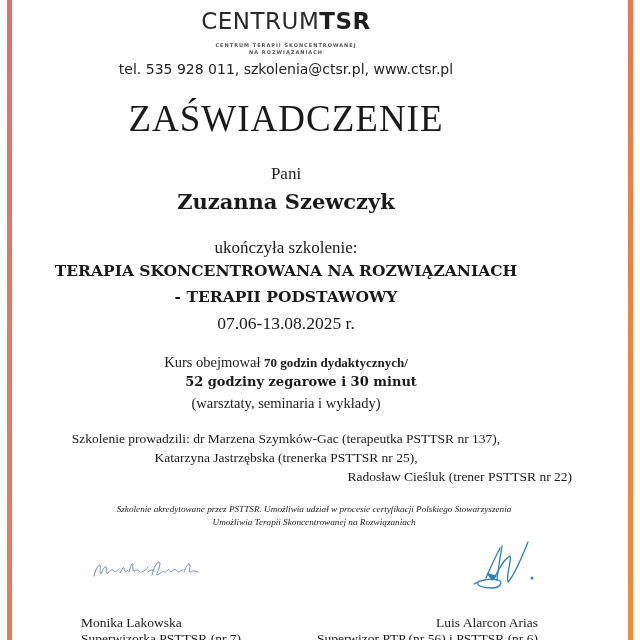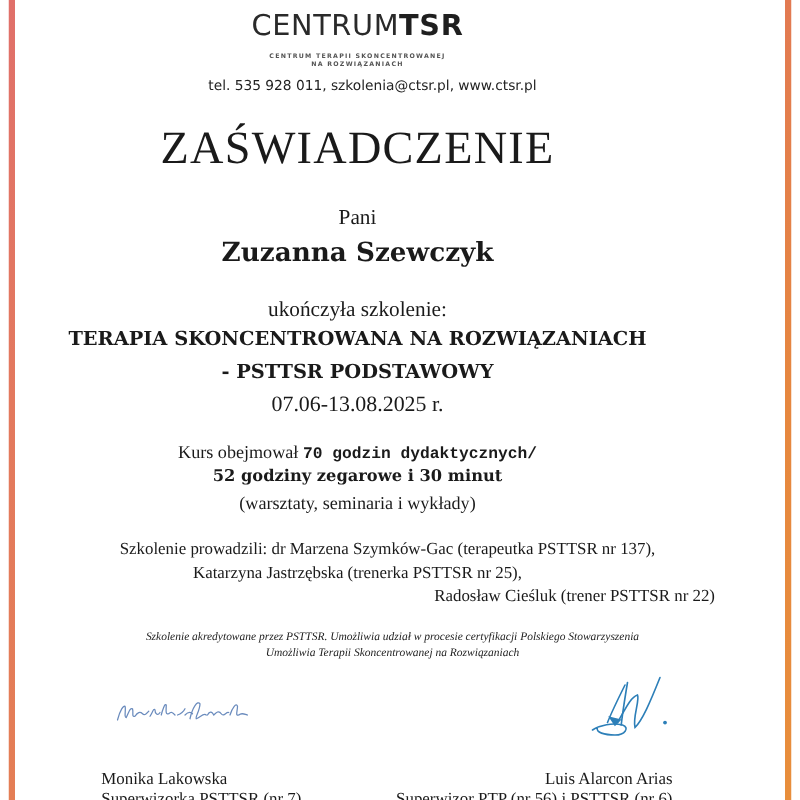--- a/index.html
+++ b/index.html
@@ -54,24 +54,23 @@
       font-weight: bold;
       letter-spacing: 1px;
       color: #555;
       line-height: 6px;
     }
     .logo-sub1 { top: 42px; }
     .logo-sub2 { top: 49px; }
     .contact {
       top: 62px;
       font-family: "DejaVu Sans", sans-serif;
-      font-size: 11px;
+      font-size: 14px;
       color: #222;
       line-height: 14px;
-      padding-left: 12px;
     }
     .title {
       top: 97px;
       font-family: "Liberation Serif", serif;
       font-size: 37px;
       letter-spacing: 1px;
       color: #1a1a1a;
       line-height: 44px;
     }
     .salutation {
@@ -106,40 +105,41 @@
       font-family: "Liberation Serif", serif;
       font-size: 17.5px;
       line-height: 22px;
     }
     .hours1 {
       top: 352px;
       font-family: "Liberation Serif", serif;
       font-size: 14.5px;
       line-height: 20px;
     }
-    .hours1 b { font-family: Liberation Mono, monospace; font-size: 13px; }
+    .hours1 b { font-family: Liberation Serif, serif; font-size: 13px; }
     .hours2 {
       top: 372px;
       font-family: "DejaVu Serif", serif;
       font-size: 13px;
       font-weight: bold;
       line-height: 20px;
+      padding-left: 15px;
     }
     .hours3 {
       top: 393px;
       font-family: "Liberation Serif", serif;
       font-size: 14.5px;
       line-height: 20px;
     }
     .trainers {
       font-family: "Liberation Serif", serif;
       font-size: 13.5px;
       line-height: 18px;
     }
-    .tr1 { top: 430px; padding-left: 24px; }
+    .tr1 { top: 430px; }
     .tr2 { top: 449px; }
     .tr3 { top: 468px; text-align: right; }
     .accred {
       font-family: Liberation Serif, serif;
       font-style: italic;
       font-size: 9.2px;
       line-height: 12px;
       color: #222;
       margin-left: 28px;
     }
@@ -179,21 +179,21 @@
 </div>
 <div class="center logo-sub logo-sub1">CENTRUM TERAPII SKONCENTROWANEJ</div>
 <div class="center logo-sub logo-sub2">NA ROZWIĄZANIACH</div>
 <div class="center contact">tel. 535 928 011, szkolenia@ctsr.pl, www.ctsr.pl</div>
 
 <div class="center title">ZAŚWIADCZENIE</div>
 <div class="center salutation">Pani</div>
 <div class="center recipient">Zuzanna Szewczyk</div>
 <div class="center completed">ukończyła szkolenie:</div>
 <div class="center course-line course1">TERAPIA SKONCENTROWANA NA ROZWIĄZANIACH</div>
-<div class="center course-line course2">- PSTTSR PODSTAWOWY</div>
+<div class="center course-line course2">- TERAPII PODSTAWOWY</div>
 <div class="center dates">07.06-13.08.2025 r.</div>
 
 <div class="center hours1">
   <span>Kurs obejmował </span><b>70 godzin dydaktycznych/</b>
 </div>
 <div class="center hours2">52 godziny zegarowe i 30 minut</div>
 <div class="center hours3">(warsztaty, seminaria i wykłady)</div>
 
 <div class="center trainers tr1">Szkolenie prowadzili: dr Marzena Szymków-Gac (terapeutka PSTTSR nr 137),</div>
 <div class="center trainers tr2">Katarzyna Jastrzębska (trenerka PSTTSR nr 25),</div>

